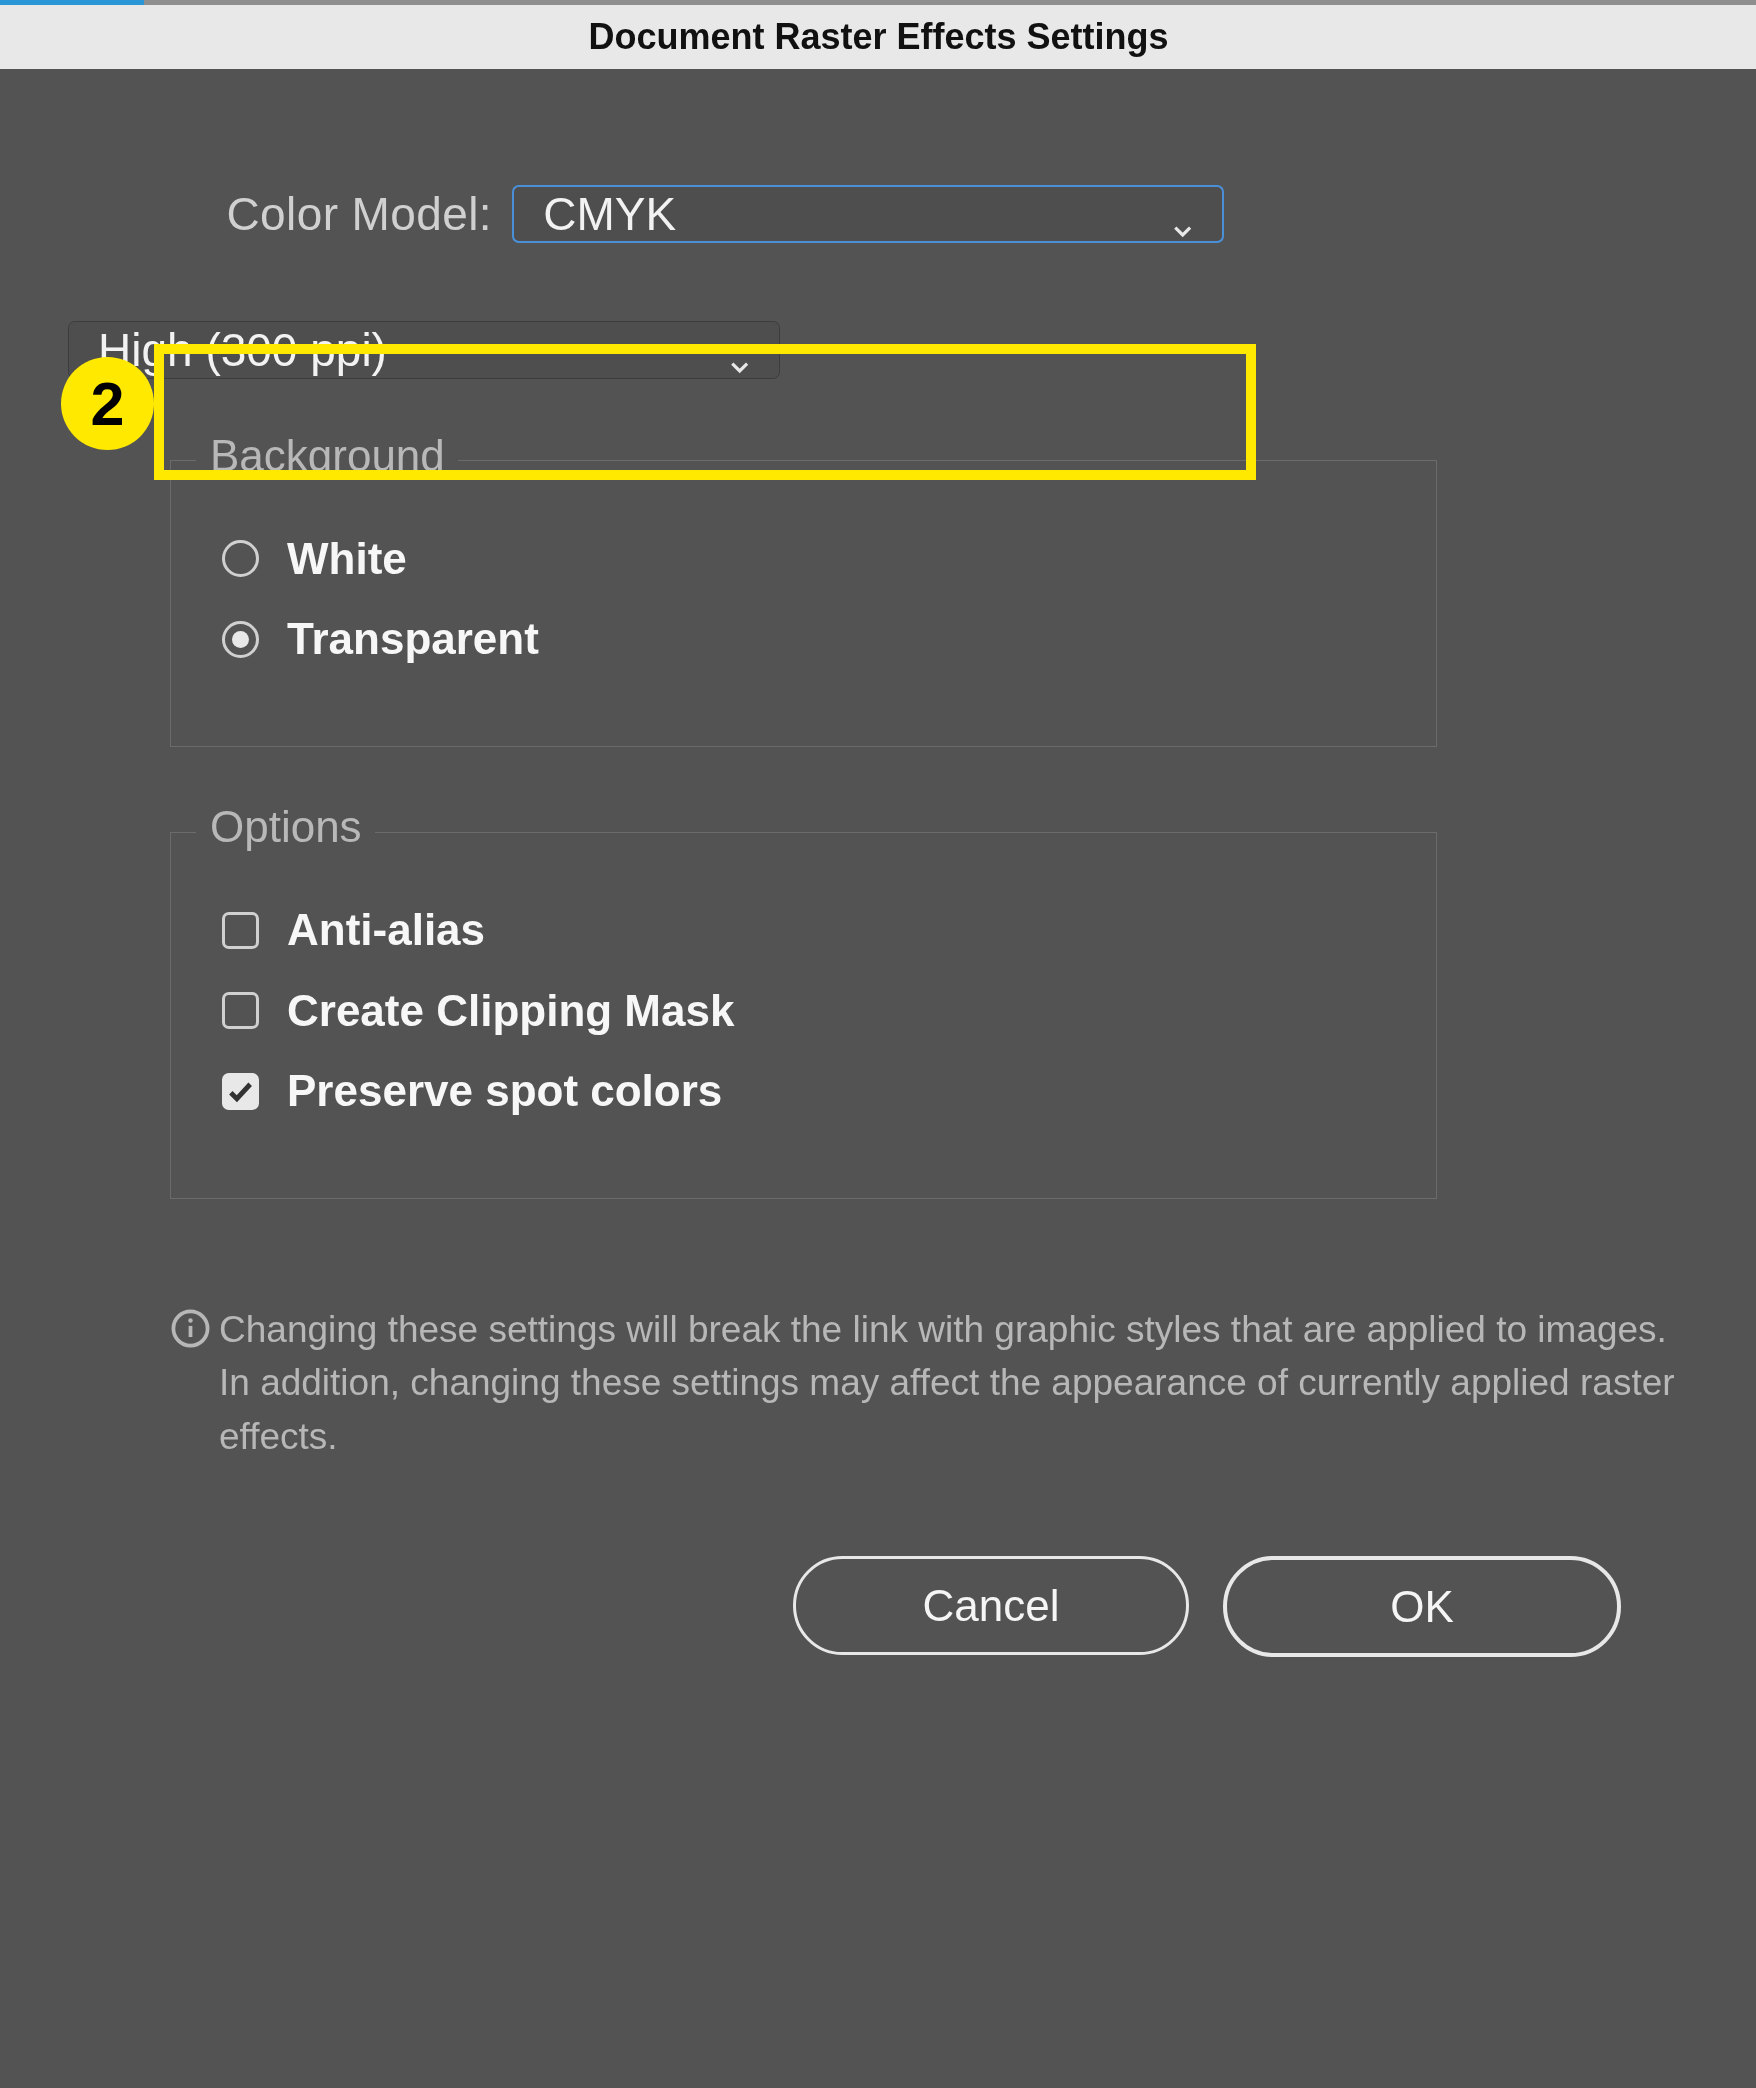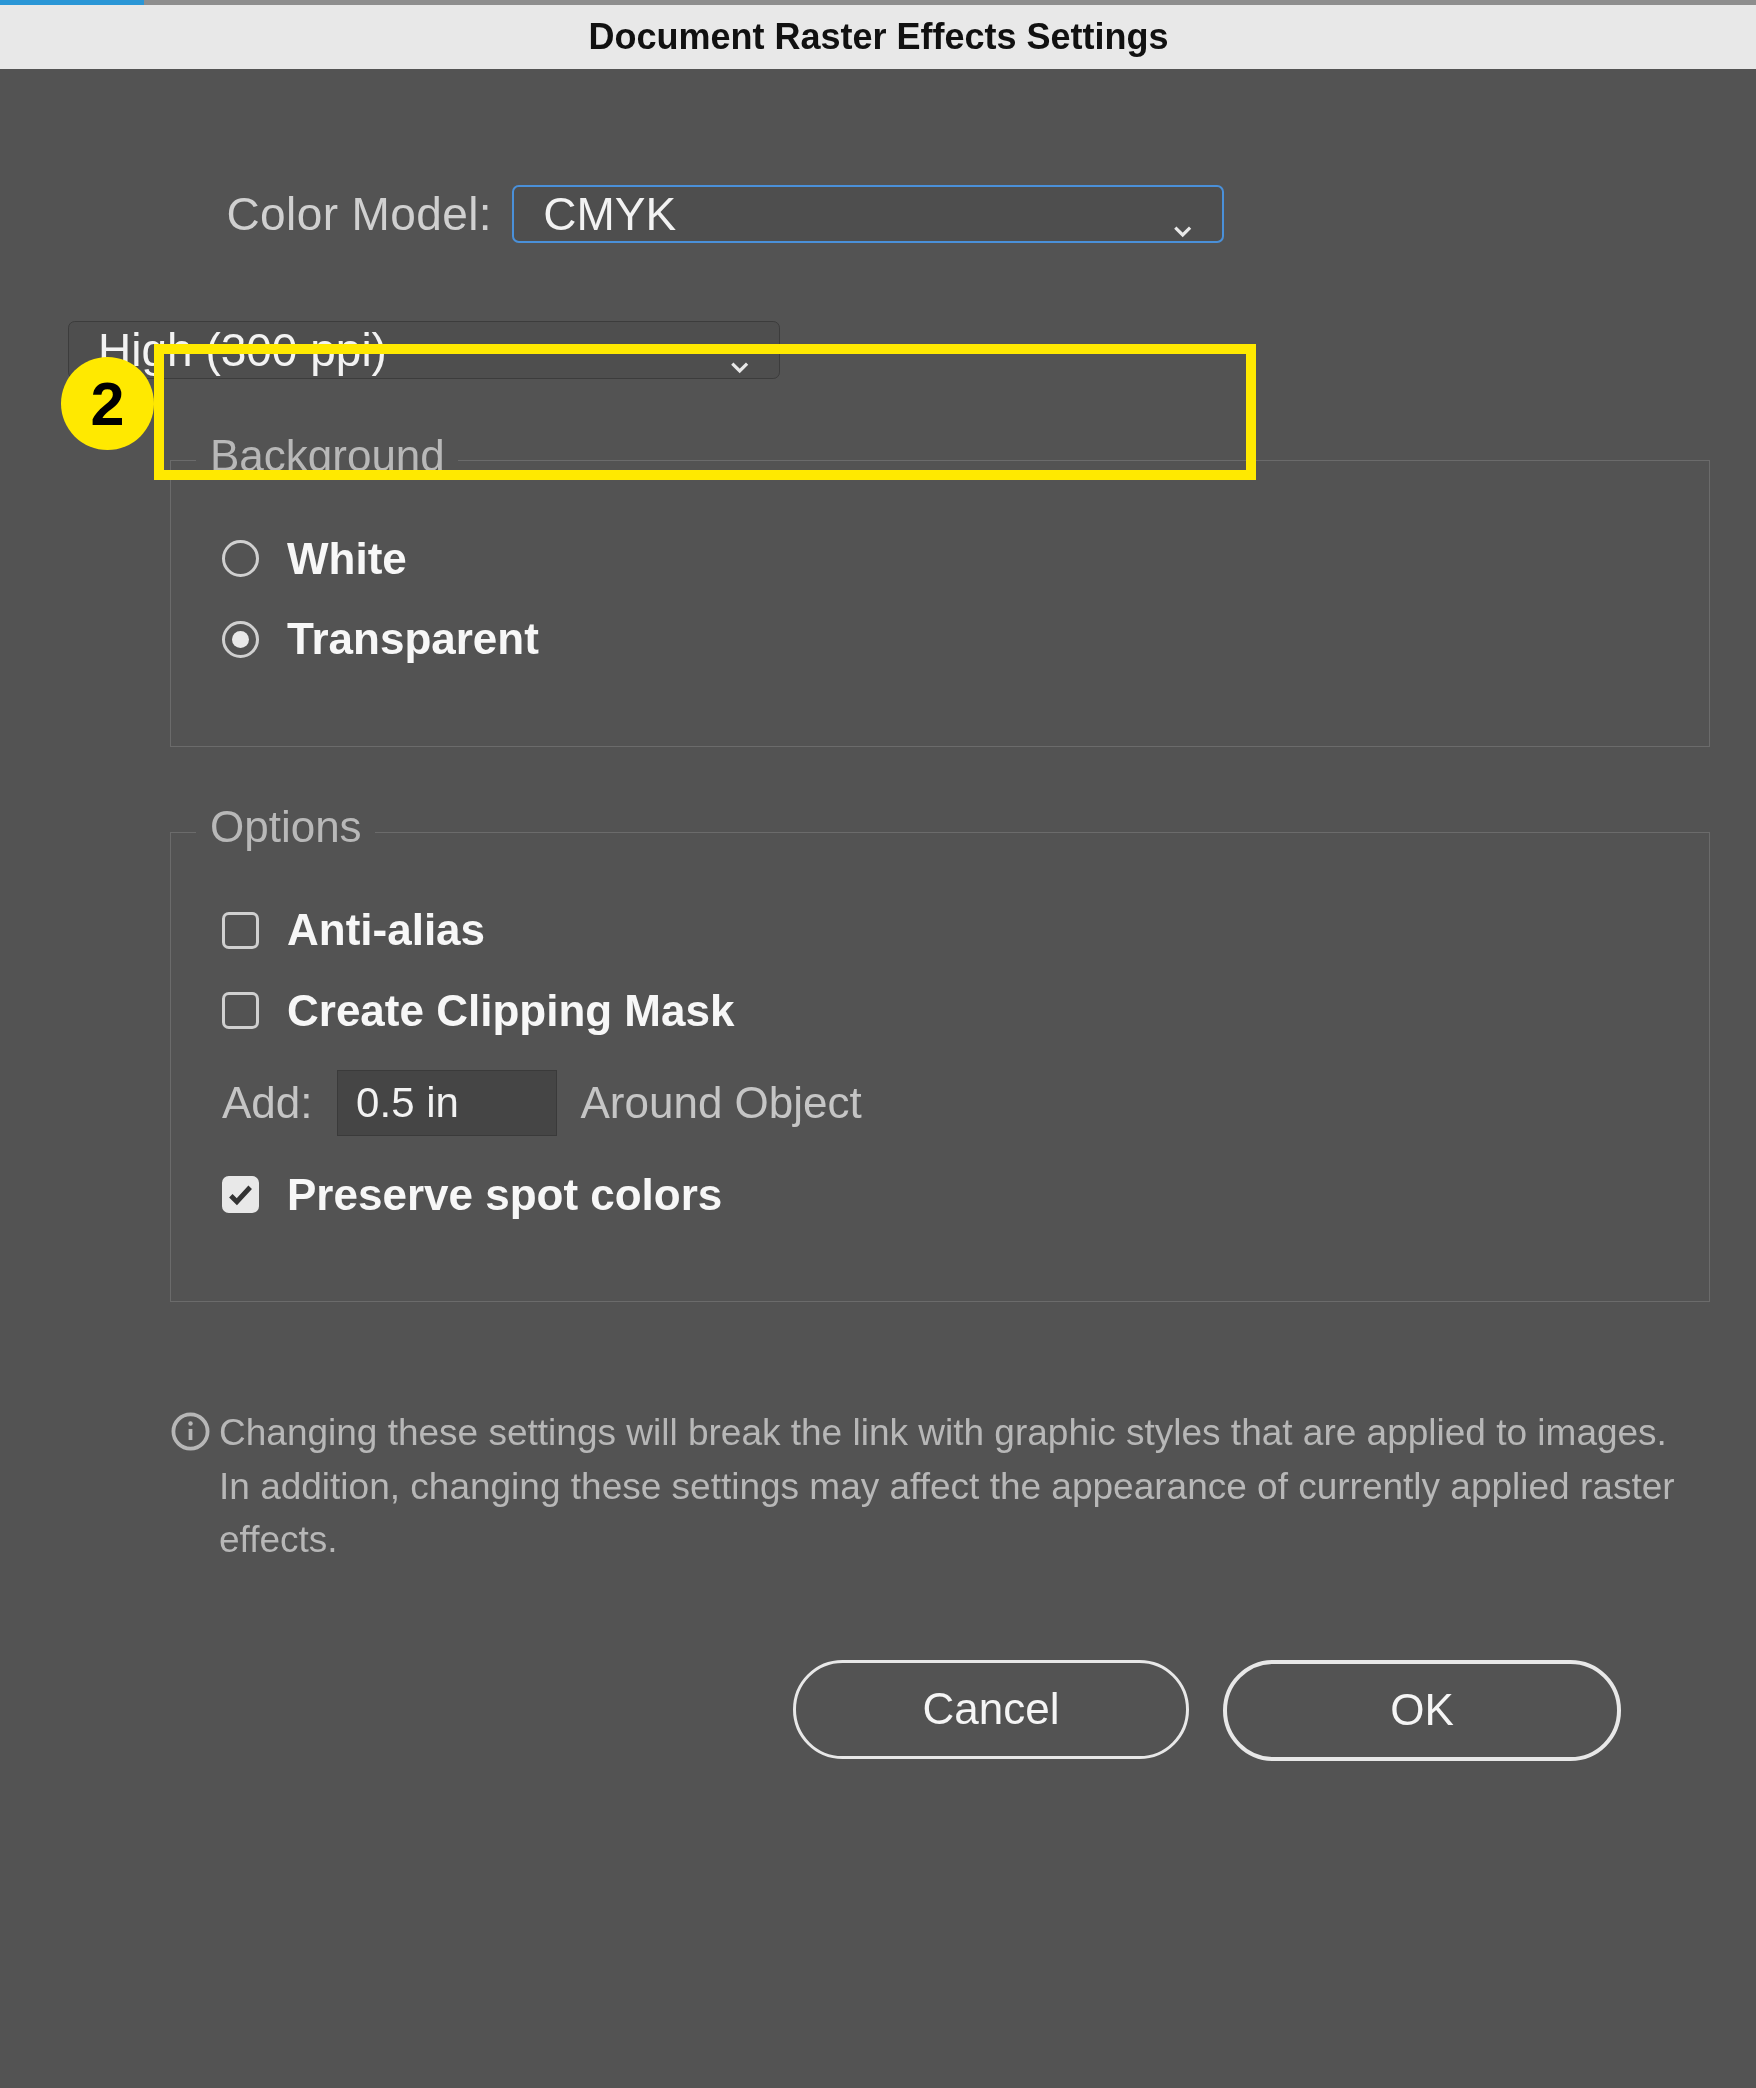--- a/index.html
+++ b/index.html
@@ -105,21 +105,21 @@
     z-index: 3;
     pointer-events: none;
   }
 
   
   .group {
     position: relative;
     border: 1.7px solid #6b6b6b;
     margin: 68px 0 0 102px;
     padding: 42px 34px 51px 51px;
-    width: 1540px;
+    width: 1267px;
     box-sizing: border-box;
   }
   .group-legend {
     position: absolute;
     top: -30.5px;
     left: 25.4px;
     background: #535353;
     padding: 0 13.6px;
     font-size: 44px;
     color: #b8b8b8;
@@ -271,27 +271,20 @@
     <div class="check-row">
       <span class="checkbox"></span>
       <span class="label">Anti-alias</span>
     </div>
 
     <div class="check-row">
       <span class="checkbox"></span>
       <span class="label">Create Clipping Mask</span>
     </div>
 
-    <div class="add-row">
-      <span>Add:</span>
-      <div class="input">
-        <span>0.5 in</span>
-      </div>
-      <span>Around Object</span>
-    </div>
 
     <div class="check-row">
       <span class="checkbox checked">
         <svg viewBox="0 0 24 24" fill="none" stroke="#333" stroke-width="4">
             <polyline points="4 13 9 18 20 6"></polyline>
           </svg>
       </span>
       <span class="label">Preserve spot colors</span>
     </div>
   </div>

